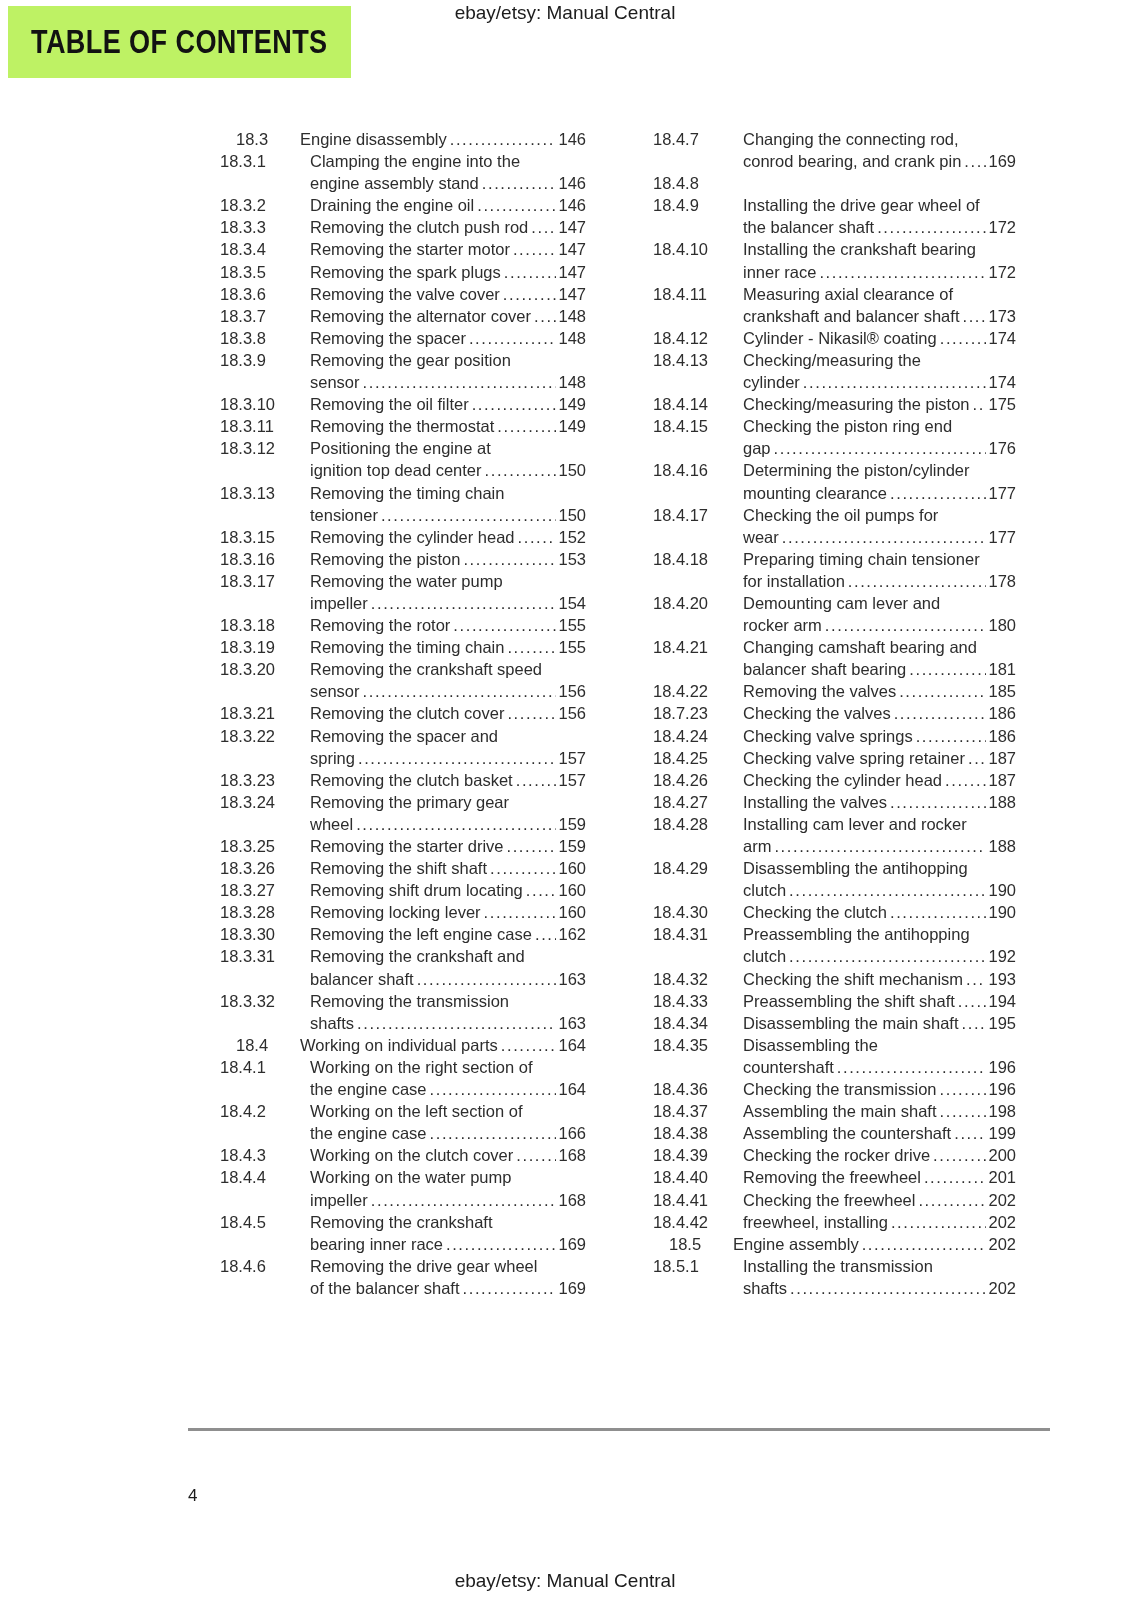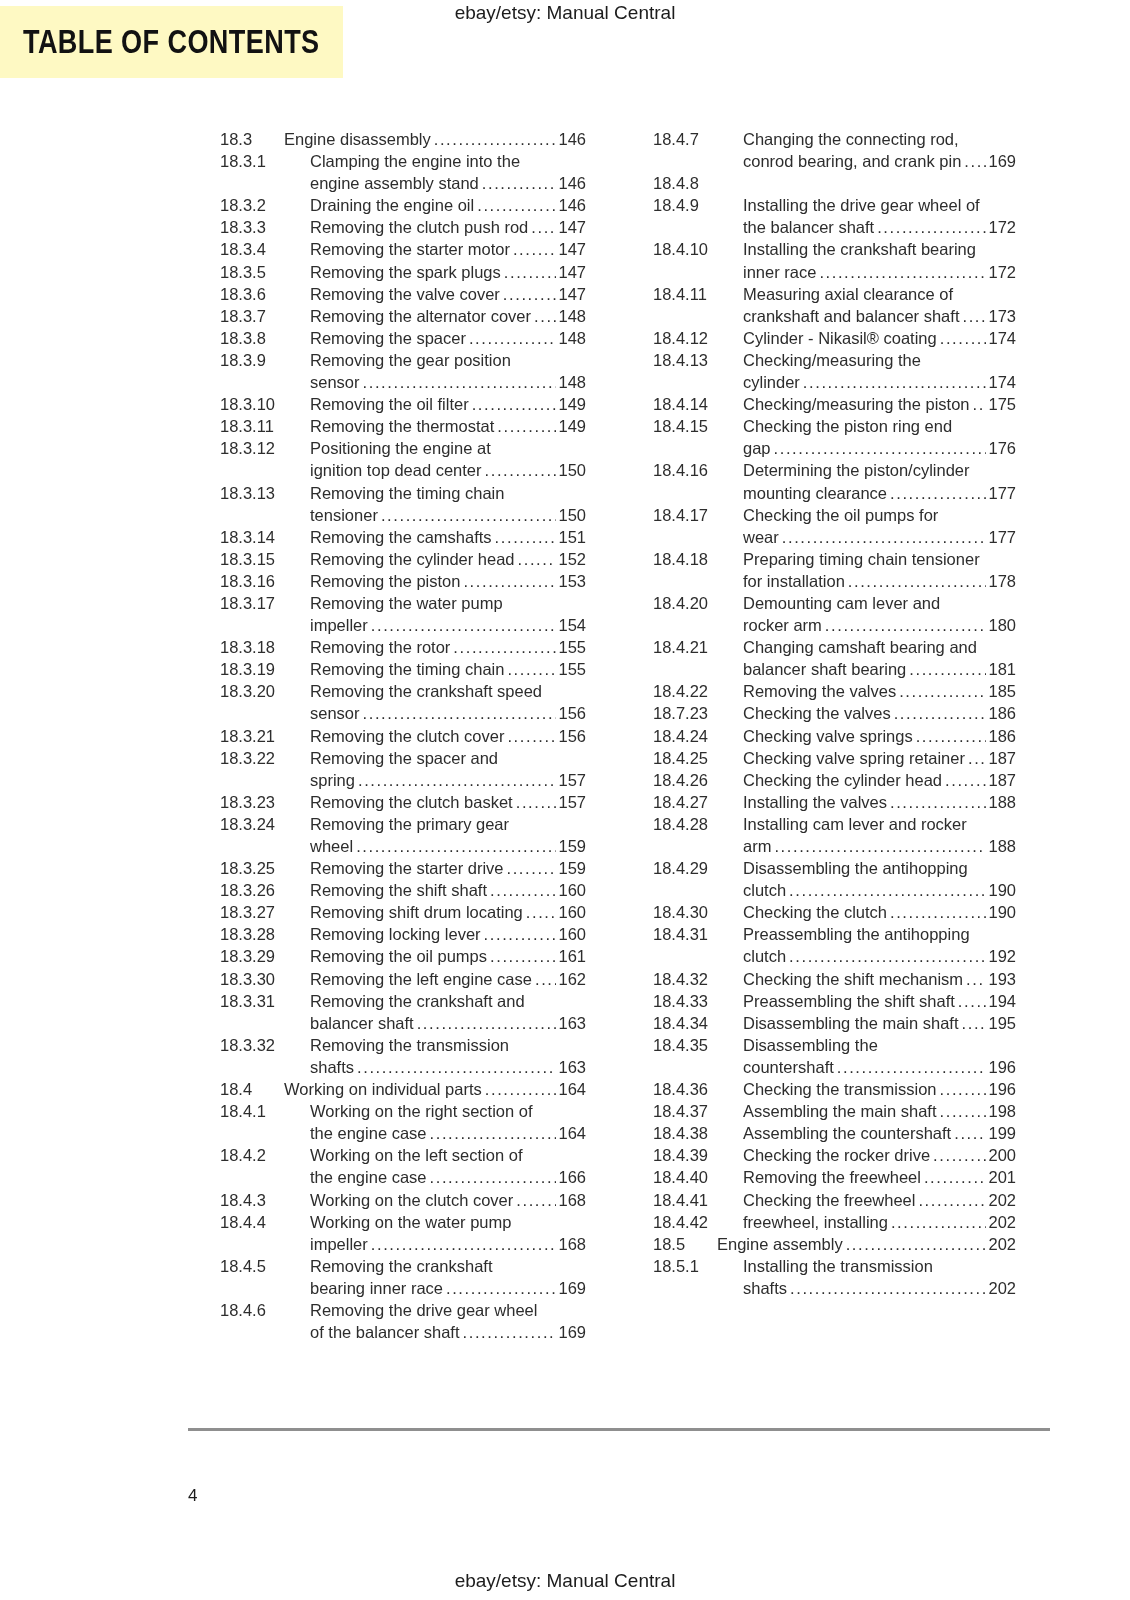--- a/index.html
+++ b/index.html
@@ -12,42 +12,42 @@
     overflow: hidden;
   }
   .page { position: absolute; inset: 0; width: 1130px; height: 1600px; }
 
   .page-header-title {
     position: absolute; top: 2px; left: 0; width: 1130px;
     text-align: center; font-size: 19px; color: #1c1c1c;
   }
 
   .toc-badge {
-    position: absolute; left: 0; top: 6px;
+    position: absolute; left: 8px; top: 6px;
     width: 343px; height: 72px;
-    background: #fef9c3;
+    background: #bef264;
   }
   .toc-badge .badge-label {
     display: inline-block;
     font-weight: bold; font-size: 33px; line-height: 72px;
     padding-left: 28px; color: #121212;
     letter-spacing: 0.5px; white-space: nowrap;
     transform: scaleX(0.82); transform-origin: 0 50%;
   }
 
   .toc-col {
     position: absolute; top: 128px;
     font-size: 16.5px; line-height: 22.1px;
   }
   .toc-col.left  { left: 220px; width: 366px; }
   .toc-col.right { left: 653px; width: 363px; }
 
   .toc-entry { display: flex; }
   .toc-entry .num { flex: 0 0 90px; white-space: nowrap; }
-  .toc-entry.lvl1 .num { flex: 0 0 64px; }
+  .toc-entry.lvl1 .num { flex: 0 0 64px; margin-left: 16px; }
   .toc-entry .body { flex: 1 1 auto; min-width: 0; }
   .line { white-space: nowrap; }
   .line.last { display: flex; align-items: baseline; }
   .line.last .t { flex: 0 1 auto; white-space: nowrap; }
   .dots {
     flex: 1 1 auto; overflow: hidden; white-space: nowrap;
     margin: 0 2px 0 3px; min-width: 8px;
   }
   .dots::after {
     content: "................................................................................";
@@ -218,30 +218,20 @@
         <div class="body">
           <div class="line">Removing the timing chain</div>
           <div class="line last">
             <span class="t">tensioner</span>
             <span class="dots"></span>
             <span class="pg">150</span>
           </div>
         </div>
       </div>
       <div class="toc-entry">
-        <span class="num">18.3.14</span>
-        <div class="body">
-          <div class="line last">
-            <span class="t">Removing the camshafts</span>
-            <span class="dots"></span>
-            <span class="pg">151</span>
-          </div>
-        </div>
-      </div>
-      <div class="toc-entry">
         <span class="num">18.3.15</span>
         <div class="body">
           <div class="line last">
             <span class="t">Removing the cylinder head</span>
             <span class="dots"></span>
             <span class="pg">152</span>
           </div>
         </div>
       </div>
       <div class="toc-entry">
@@ -368,30 +358,20 @@
           </div>
         </div>
       </div>
       <div class="toc-entry">
         <span class="num">18.3.28</span>
         <div class="body">
           <div class="line last">
             <span class="t">Removing locking lever</span>
             <span class="dots"></span>
             <span class="pg">160</span>
-          </div>
-        </div>
-      </div>
-      <div class="toc-entry">
-        <span class="num">18.3.29</span>
-        <div class="body">
-          <div class="line last">
-            <span class="t">Removing the oil pumps</span>
-            <span class="dots"></span>
-            <span class="pg">161</span>
           </div>
         </div>
       </div>
       <div class="toc-entry">
         <span class="num">18.3.30</span>
         <div class="body">
           <div class="line last">
             <span class="t">Removing the left engine case</span>
             <span class="dots"></span>
             <span class="pg">162</span>

